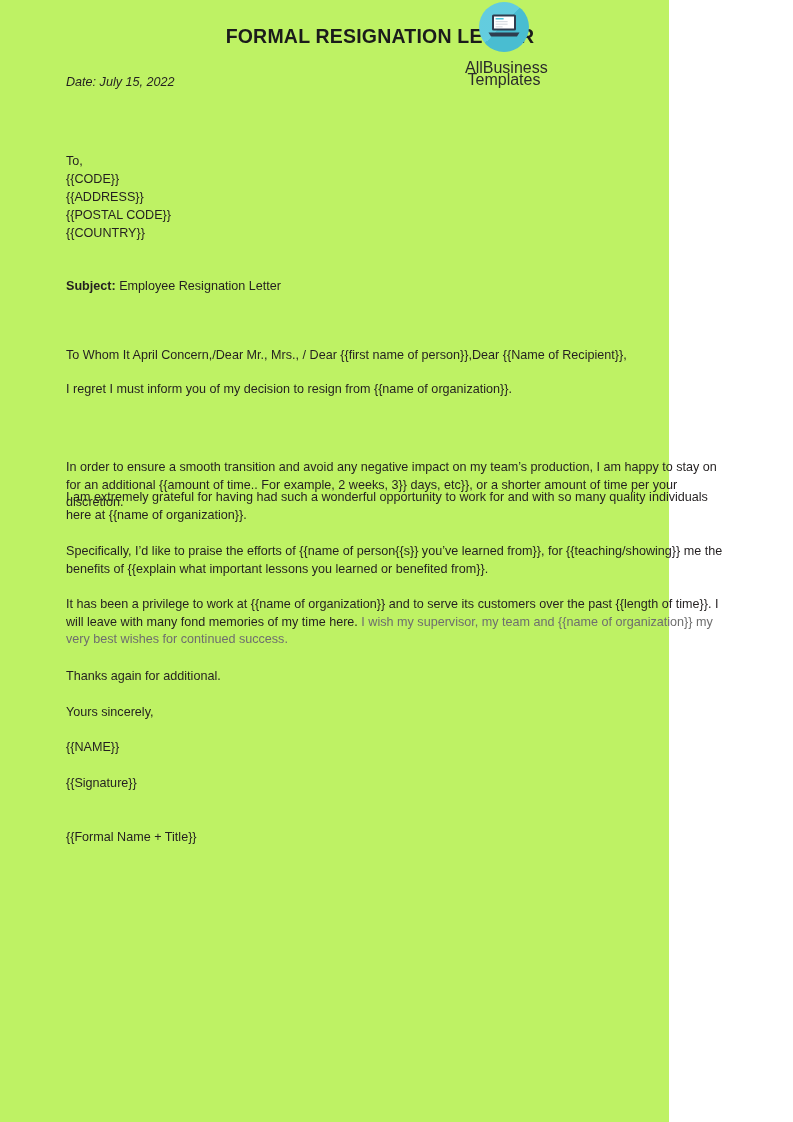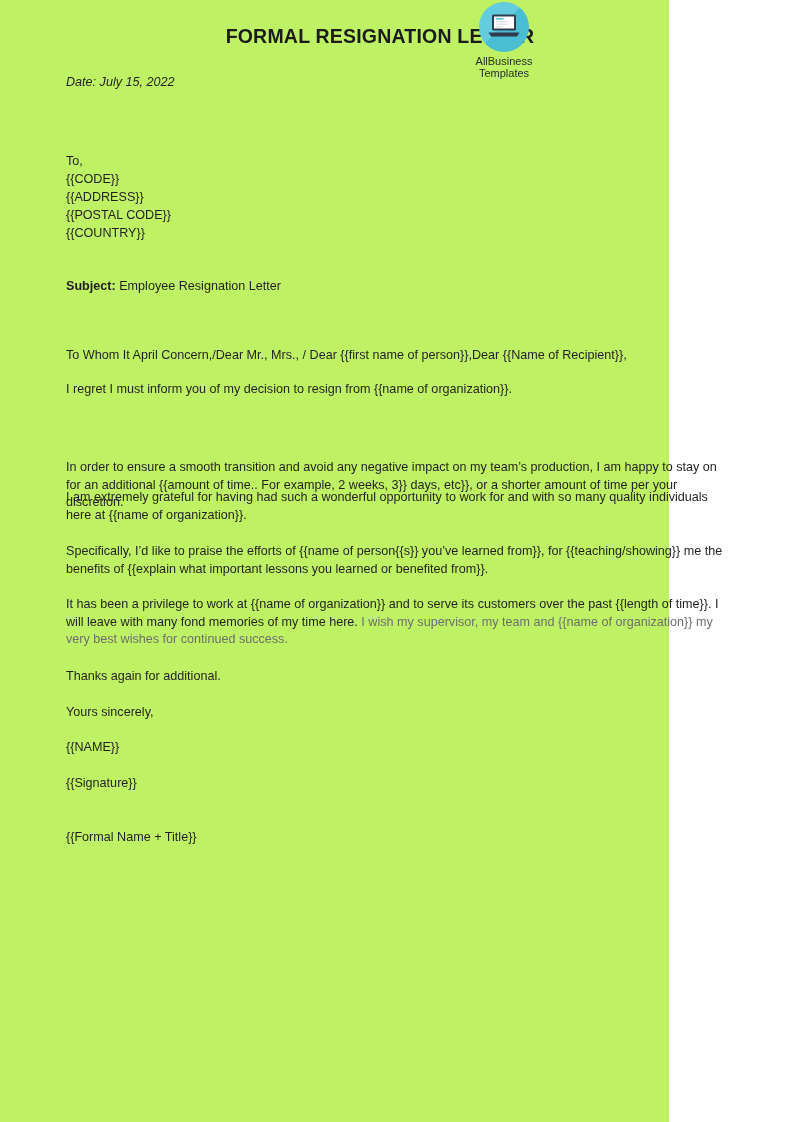--- a/index.html
+++ b/index.html
@@ -57,24 +57,24 @@
     left: 0; top: 0;
     width: 100%; height: 100%;
     background: linear-gradient(135deg, rgba(255,255,255,0.13) 0%, rgba(255,255,255,0.13) 47%, rgba(0,0,0,0.045) 47%, rgba(0,0,0,0.045) 100%);
   }
   .logo-circle svg {
     position: absolute;
     left: 9px;
     top: 11px;
   }
   .logo-text {
-    font-size: 11px;
+    font-size: 16px;
     line-height: 11.6px;
     color: #2b2b2b;
-    margin-top: 4px;
+    margin-top: 10px;
     font-family: "Liberation Sans", sans-serif;
   }
 
   
   .body-text {
     position: absolute;
     left: 66px;
     top: 0;
     width: 665px;
     font-size: 12.6px;

